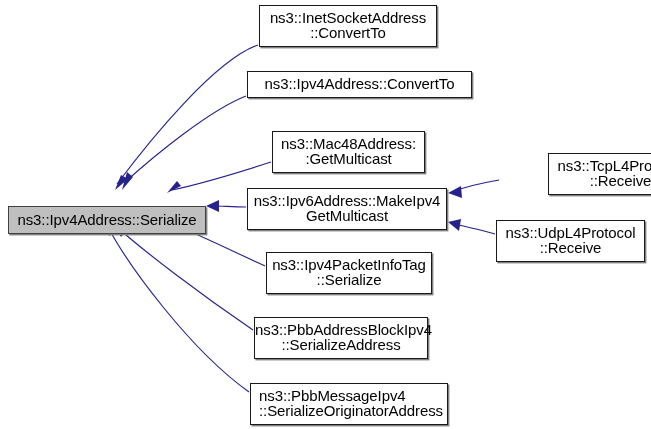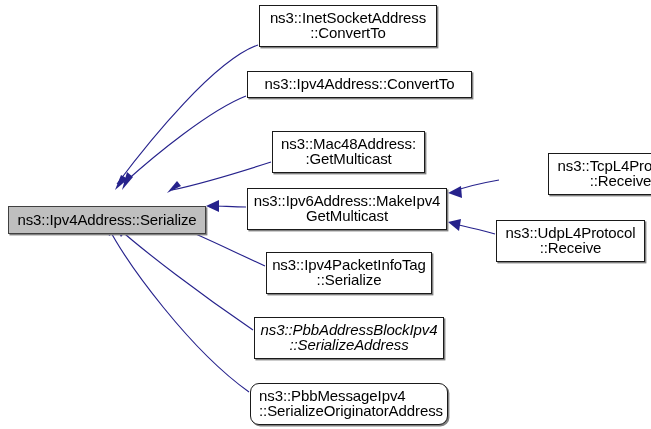--- a/index.html
+++ b/index.html
@@ -96,23 +96,23 @@
       <div class="node center-node" style="left: 8px; top: 190px; width: 198px; height: 28px;"><span class="node-label">ns3::Ipv4Address::Serialize</span></div>
       <div class="node" style="left: 259px; top: 5px; width: 178px; height: 42px;"><span class="node-label">ns3::InetSocketAddress
 ::ConvertTo</span></div>
       <div class="node" style="left: 247px; top: 71px; width: 225px; height: 27px;"><span class="node-label">ns3::Ipv4Address::ConvertTo</span></div>
       <div class="node" style="left: 272px; top: 122px; width: 153px; height: 42px; margin-top: 9px;"><span class="node-label">ns3::Mac48Address:
 :GetMulticast</span></div>
       <div class="node" style="left: 247px; top: 188px; width: 200px; height: 42px;"><span class="node-label">ns3::Ipv6Address::MakeIpv4
 GetMulticast</span></div>
       <div class="node" style="left: 266px; top: 252px; width: 166px; height: 42px;"><span class="node-label">ns3::Ipv4PacketInfoTag
 ::Serialize</span></div>
-      <div class="node" style="left: 254px; top: 317px; width: 190px; height: 42px; font-style: italic;"><span class="node-label">ns3::PbbAddressBlockIpv4
+      <div class="node" style="left: 254px; top: 317px; width: 174px; height: 42px;"><span class="node-label">ns3::PbbAddressBlockIpv4
 ::SerializeAddress</span></div>
-      <div class="node left-align" style="left: 250px; top: 383px; width: 198px; height: 42px; border-radius: 9px;"><span class="node-label">ns3::PbbMessageIpv4
+      <div class="node left-align" style="left: 250px; top: 383px; width: 198px; height: 42px;"><span class="node-label">ns3::PbbMessageIpv4
 ::SerializeOriginatorAddress</span></div>
       <div class="node" style="left: 500px; top: 153px; width: 145px; height: 42px; margin-left: 48px;"><span class="node-label">ns3::TcpL4Protocol
 ::Receive</span></div>
       <div class="node" style="left: 496px; top: 220px; width: 149px; height: 42px;"><span class="node-label">ns3::UdpL4Protocol
 ::Receive</span></div>
     </div>
 
 </div>
 
 </body></html>

